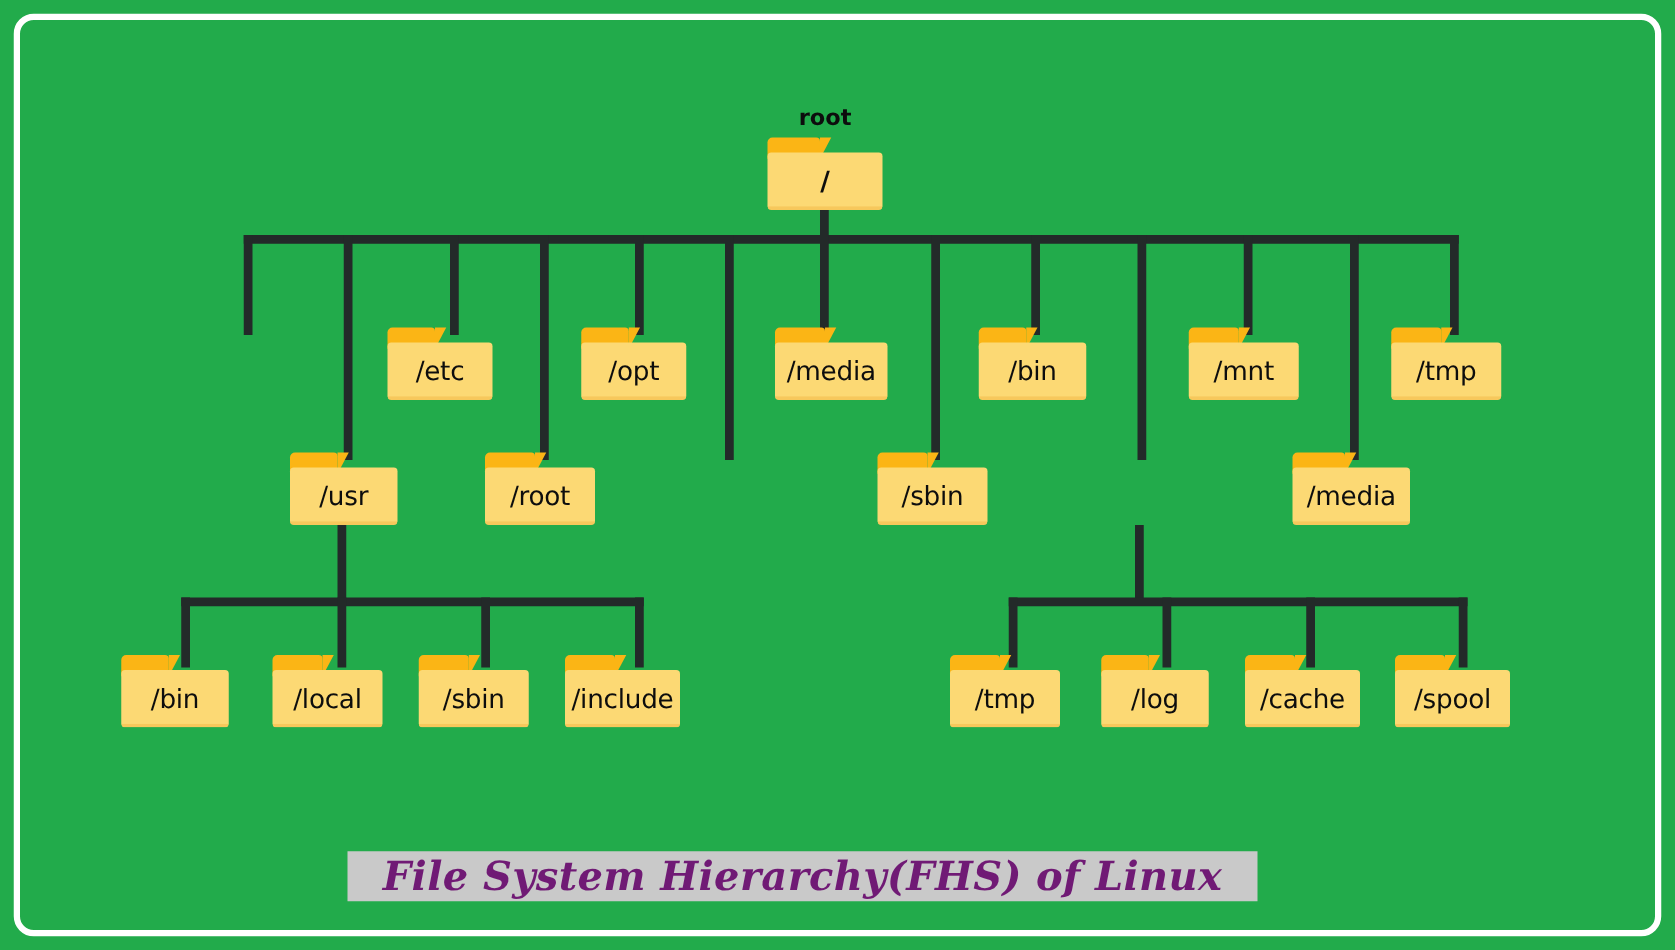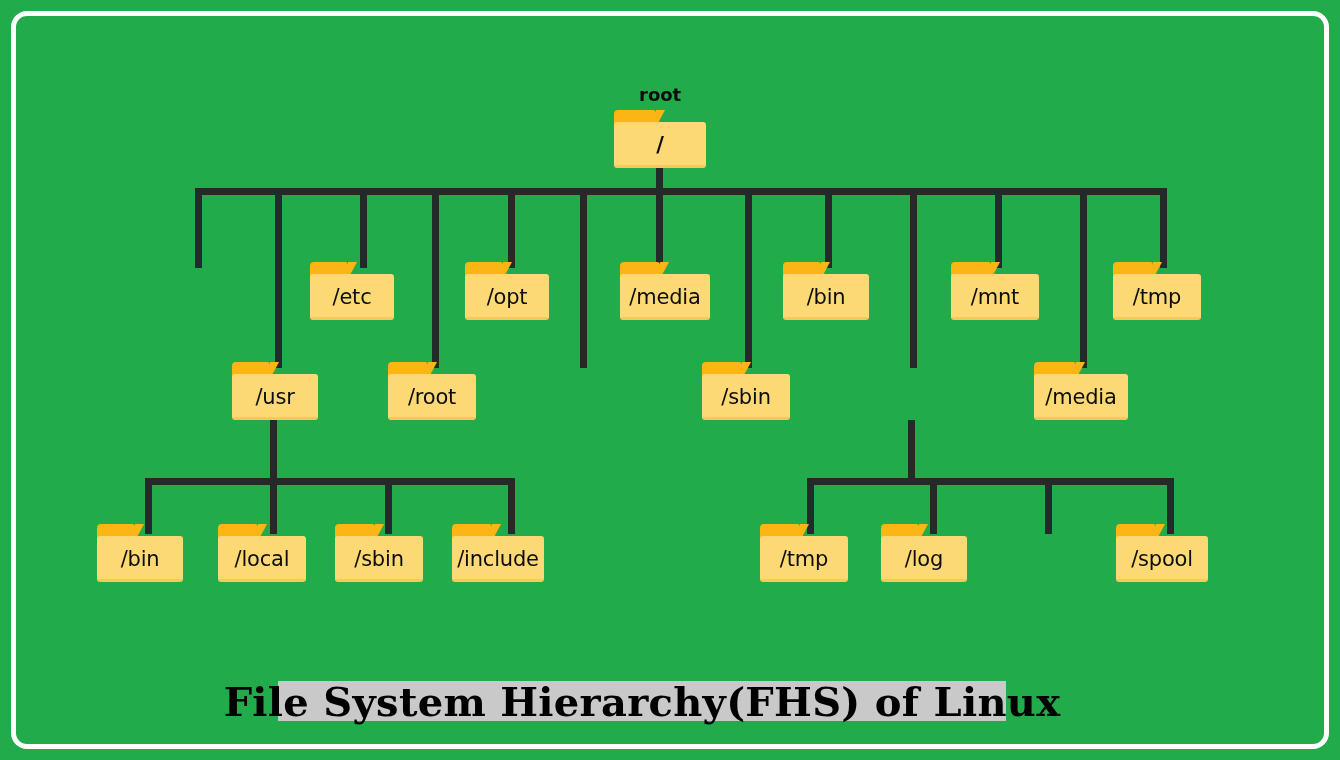--- a/index.html
+++ b/index.html
@@ -113,26 +113,27 @@
     left: 278px;
     top: 681px;
     width: 728px;
     height: 40px;
     background: #c9c9c9;
     display: flex;
     align-items: center;
     justify-content: center;
   }
   #title-banner .title-text {
-    color: #000000;
+    color: #701a75;
     font-family: "DejaVu Serif", serif;
     font-weight: bold;
-    font-size: 40px;
+    font-size: 32px;
     letter-spacing: 0.3px;
     white-space: nowrap;
+    font-style: italic;
   }
 </style>
 </head>
 <body>
 
 <div id="stage">
 
   <div id="frame"></div>
 
   <div id="canvas">
@@ -270,20 +271,25 @@
       <div class="body"></div>
       <div class="label">/tmp</div>
     </div>
 
     <div class="folder" style="left:881px; top:524px; width:86px; height:58px;">
       <div class="tab" style="width:38px;"></div>
       <div class="body"></div>
       <div class="label">/log</div>
     </div>
 
+    <div class="folder" style="left:996px; top:524px; width:92px; height:58px;">
+      <div class="tab" style="width:40px;"></div>
+      <div class="body"></div>
+      <div class="label">/cache</div>
+    </div>
 
     <div class="folder" style="left:1116px; top:524px; width:92px; height:58px;">
       <div class="tab" style="width:40px;"></div>
       <div class="body"></div>
       <div class="label">/spool</div>
     </div>
 
   </div>
 
   <div id="title-banner">

